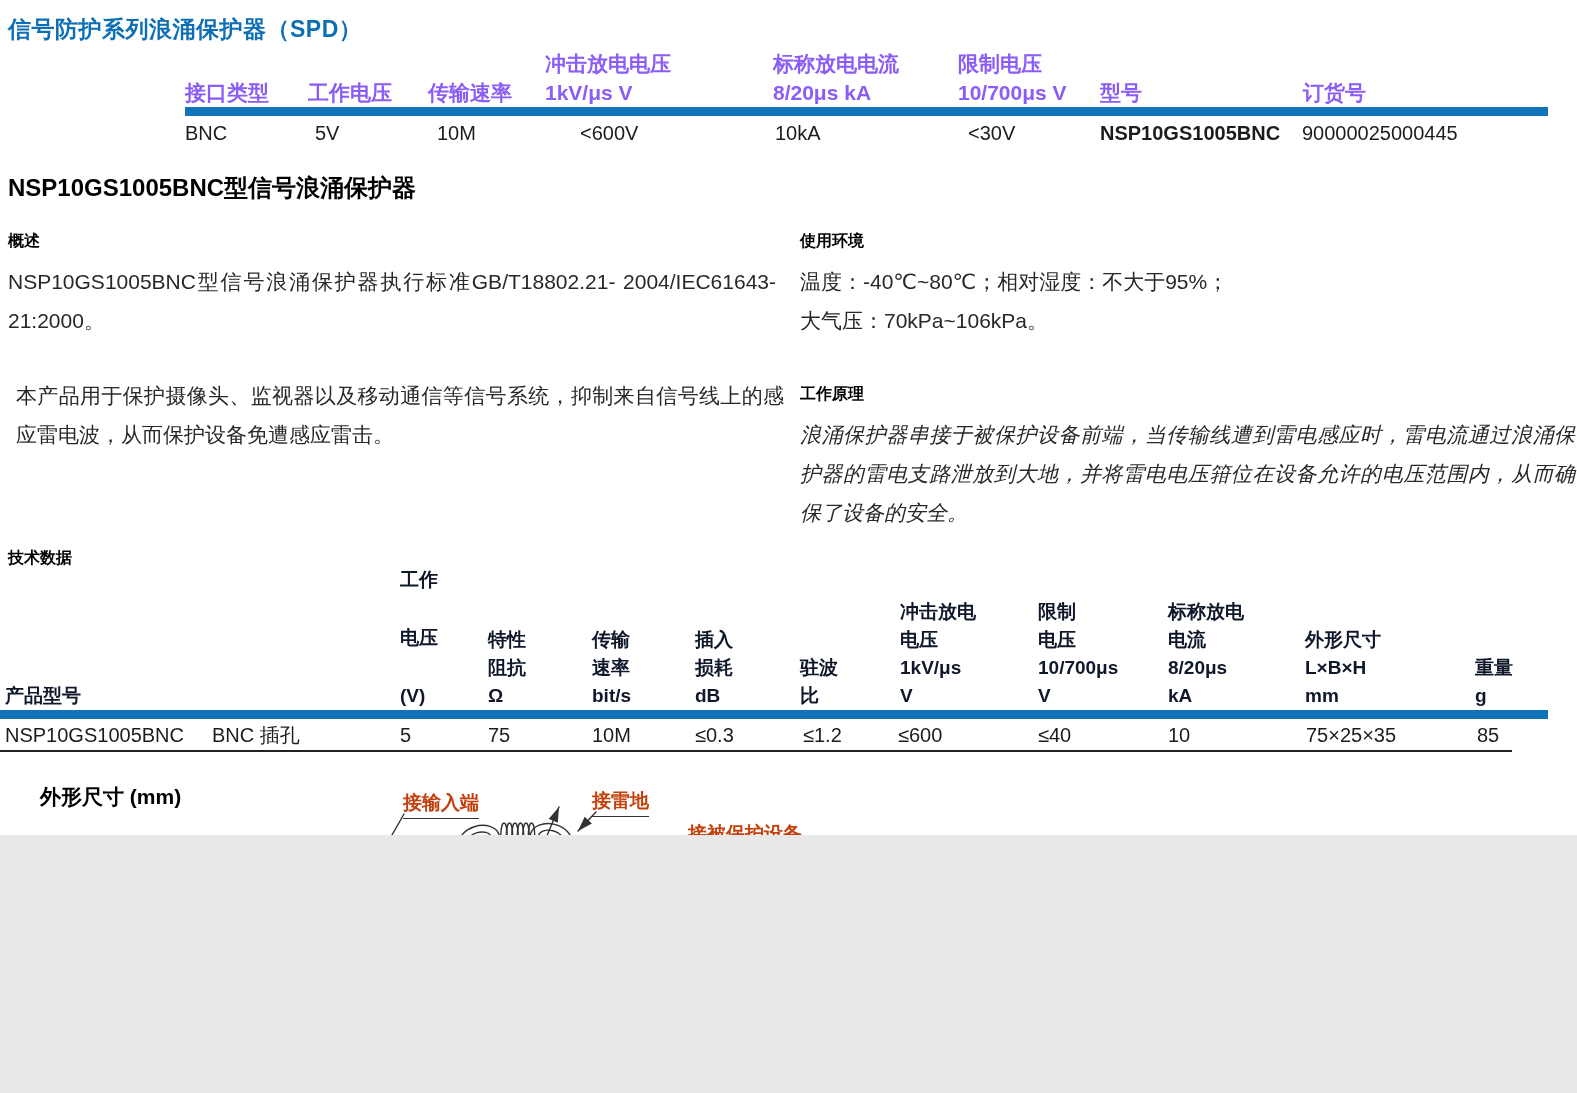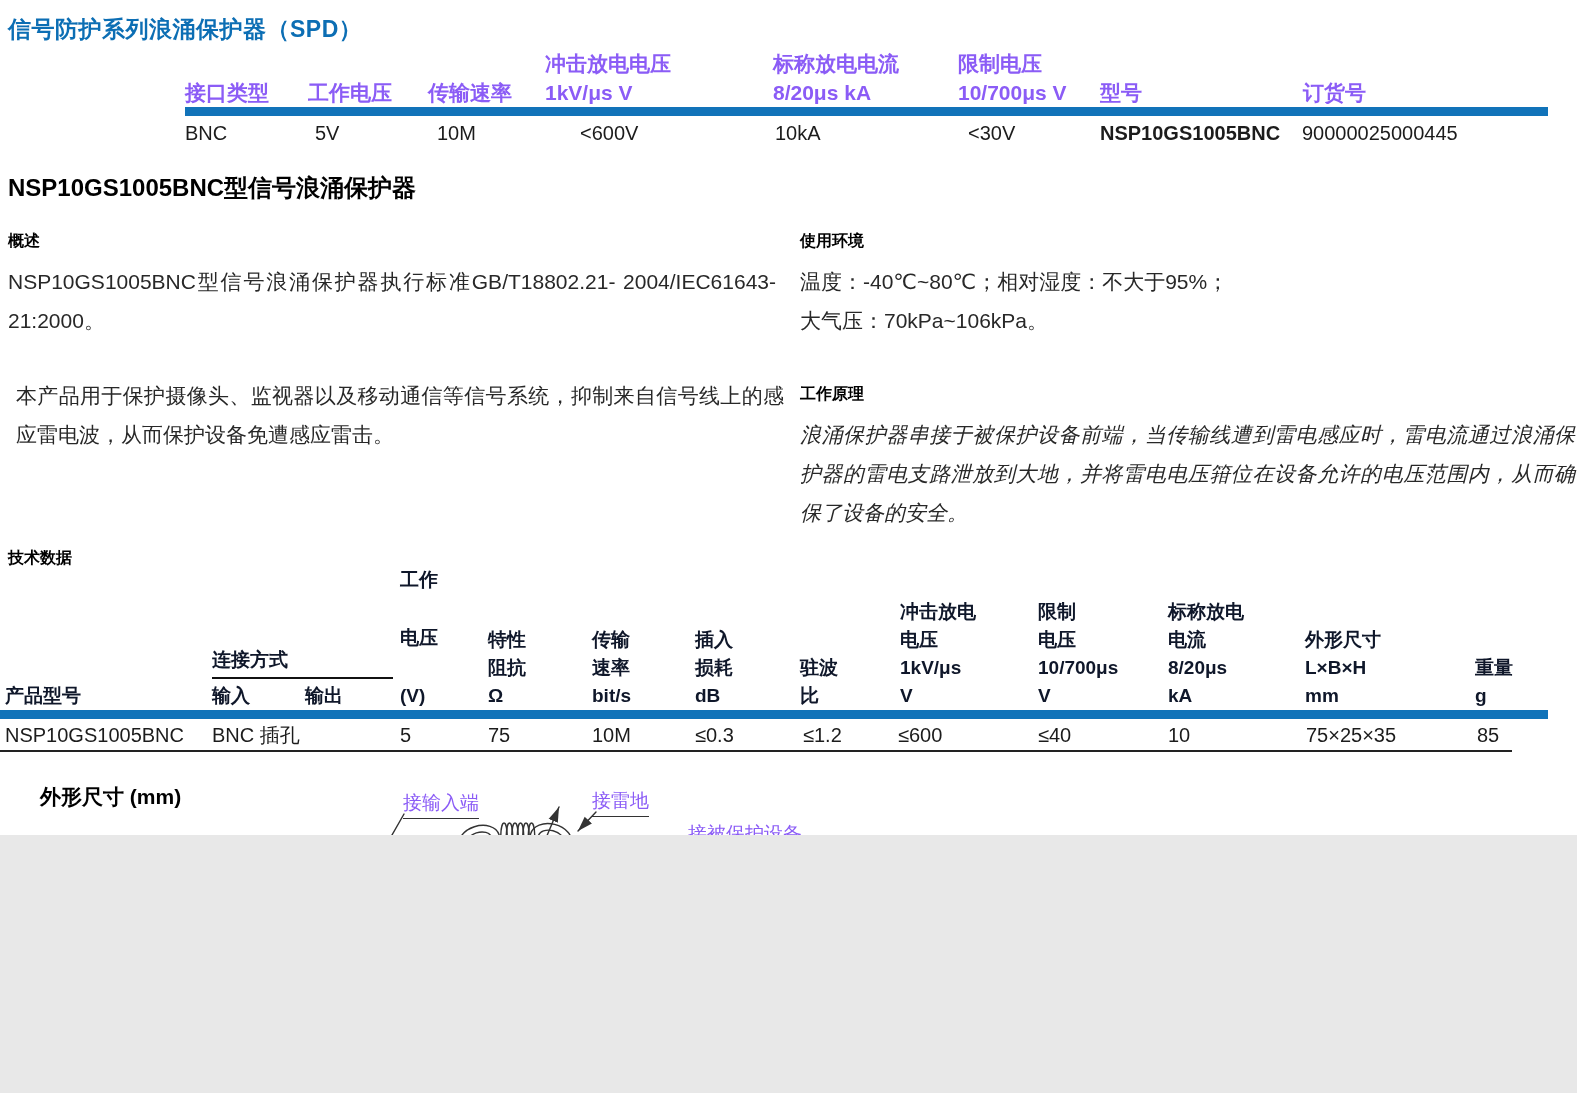--- a/index.html
+++ b/index.html
@@ -25,22 +25,22 @@
   .para{font-size:21px;line-height:39px;color:#282828;text-align:justify;}
   
   .tcell{position:absolute;bottom:0;display:flex;flex-direction:column;justify-content:flex-end;
       font-size:19px;font-weight:700;color:#0f172a;line-height:28px;white-space:nowrap;}
   .tval{position:absolute;font-size:20px;line-height:30px;color:#1c1c1c;white-space:nowrap;}
   .connect-rule{border-bottom:2px solid #111;padding-bottom:3px;margin-bottom:3px;display:block;width:181px;}
   .connect-sub{display:flex;}
   .connect-sub span:first-child{width:93px;}
   .thin-rule{position:absolute;background:#222;height:2px;}
   
-  .dlabel{position:absolute;font-size:19px;color:#8b5cf6;border-bottom:1.5px solid #333;
-      padding-bottom:2px;white-space:nowrap;}
+  .dlabel{position:absolute;font-size:19px;color:#c2410c;border-bottom:1.5px solid #333;
+      padding-bottom:2px;white-space:nowrap;font-weight:bold;}
   .dim-text{position:absolute;font-size:23px;color:#333;white-space:nowrap;}
 </style>
 </head>
 <body>
 
 <div id="page">
 
   <h1 class="abs page-title" style="left:8px;top:14px;">信号防护系列浪涌保护器（SPD）</h1>
 
   <div class="abs" style="left:0;top:48px;width:1577px;height:59px;">
@@ -97,27 +97,20 @@
   </div>
 
   <h3 class="abs sec-h2" style="left:800px;top:384px;">工作原理</h3>
   <p class="abs para" style="left:800px;top:415px;width:775px;margin:0;font-style:italic;">浪涌保护器串接于被保护设备前端，当传输线遭到雷电感应时，雷电流通过浪涌保护器的雷电支路泄放到大地，并将雷电电压箝位在设备允许的电压范围内，从而确保了设备的安全。</p>
 
   <h3 class="abs sec-h2 blue" style="left:8px;top:548px;">技术数据</h3>
 
   <div class="abs" style="left:0;top:595px;width:1577px;height:115px;">
     <div class="tcell" style="left:5px;">
       <span>产品型号</span>
-    </div>
-    <div class="tcell" style="left:212px;width:181px;">
-      <span class="connect-rule">连接方式</span>
-      <span class="connect-sub">
-          <span>输入</span>
-          <span>输出</span>
-        </span>
     </div>
     <div class="tcell" style="left:400px;gap:30px;">
       <span>工作</span>
         <span>电压</span>
         <span>(V)</span>
     </div>
     <div class="tcell" style="left:488px;">
       <span>特性</span>
         <span>阻抗</span>
         <span>Ω</span>

